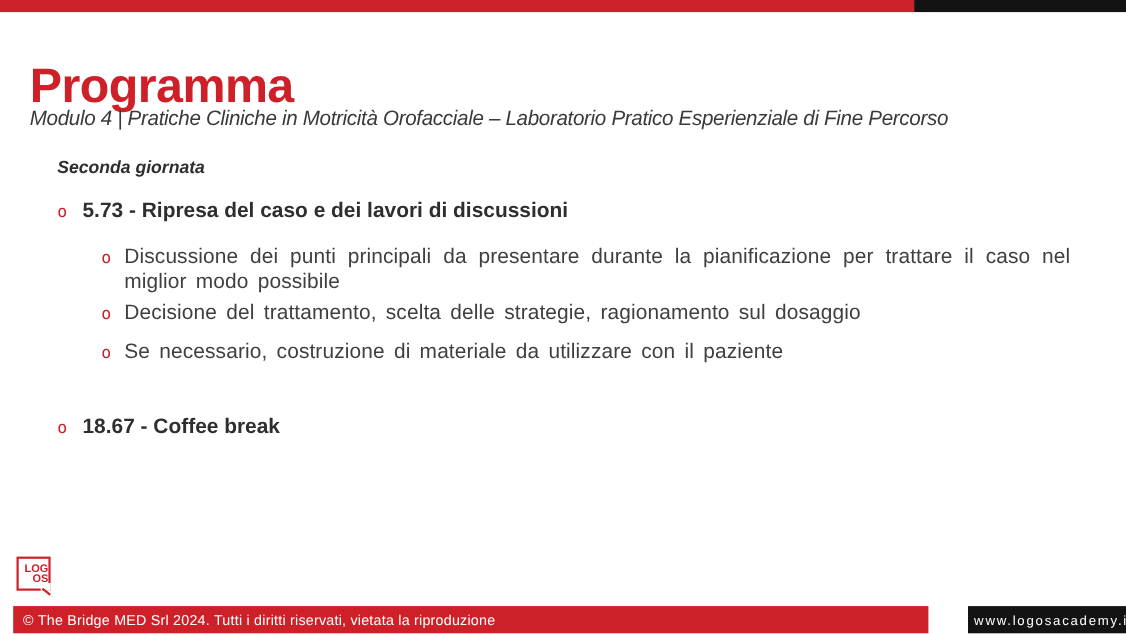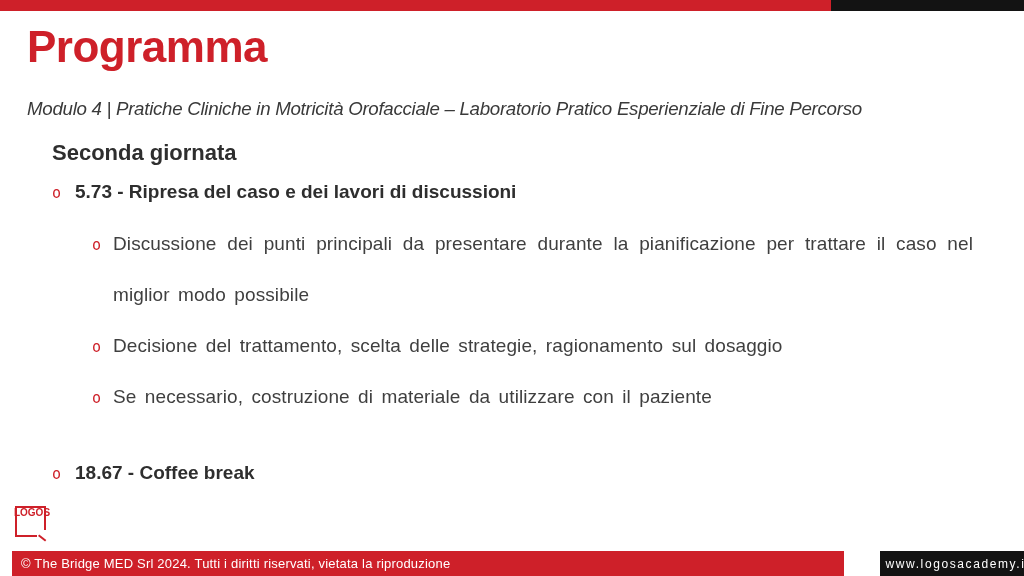--- a/index.html
+++ b/index.html
@@ -16,61 +16,62 @@
     font-family:"Liberation Sans","DejaVu Sans",sans-serif;
   }
 
   
   .top-bar{position:absolute;top:0;left:0;width:1024px;height:11px;display:flex;}
   .top-bar .seg-red{width:831px;height:100%;background:var(--accent-red);}
   .top-bar .seg-black{flex:1;height:100%;background:var(--bar-black);}
 
   
   .slide-title{
-    position:absolute;left:27px;top:22px;margin:0;
+    position:absolute;left:27px;top:54px;margin:0;
     font-size:44px;line-height:50px;font-weight:bold;letter-spacing:-0.5px;
     color:var(--accent-red);white-space:nowrap;
   }
   .slide-subtitle{
     position:absolute;left:27px;top:96px;margin:0;
     font-size:19px;line-height:26px;font-style:italic;font-weight:normal;
     color:#3a3a3a;white-space:nowrap;letter-spacing:-0.3px;
     transform:scaleX(0.985);transform-origin:left center;
   }
 
   
   .content{position:absolute;left:52px;top:139px;width:930px;}
   .section-title{
-    margin:0 0 14px 0;font-size:22px;line-height:27px;font-weight:bold;
+    margin:0 0 14px 0;font-size:16px;line-height:27px;font-weight:bold;
     color:var(--text-dark);
+    font-style:italic;
   }
   .l1-item{display:flex;align-items:baseline;margin:0 0 13px 0;
     font-size:19px;line-height:24px;font-weight:bold;color:var(--text-dark);}
   .l1-item.spaced{margin-top:39px;}
   .bullet{
     flex:none;color:var(--accent-red);font-weight:normal;
     font-family:"DejaVu Sans Mono","Liberation Mono",monospace;
     font-size:15px;
   }
   .l1-item .bullet{width:23px;}
   .l2-list{margin:0 0 0 40px;padding:0;list-style:none;}
   .l2-item{display:flex;align-items:baseline;margin:0;
     font-size:19px;font-weight:normal;color:var(--text-body);}
   .l2-item .bullet{width:21px;line-height:35px;}
   .l2-text{
-    width:860px;line-height:51px;text-align:justify;
+    width:860px;line-height:23px;text-align:justify;
     word-spacing:3px;letter-spacing:0.1px;
   }
 
   
   .logo{position:absolute;left:15px;top:506px;width:31px;height:31px;}
   .logo-box{
     position:relative;width:31px;height:31px;border:2px solid var(--accent-red);
-    color:var(--accent-red);display:flex;flex-direction:row;justify-content:center;
-    padding-left:3px;font-weight:bold;font-size:10px;line-height:9px;letter-spacing:0;
+    color:var(--accent-red);display:flex;flex-direction:column;justify-content:center;
+    padding-left:3px;font-weight:bold;font-size:10px;line-height:9px;letter-spacing:0;align-items:flex-end;
   }
   .logo-box .notch{
     position:absolute;right:-2px;bottom:-2px;width:9px;height:7px;background:#ffffff;
   }
   .logo-box .tail{
     position:absolute;right:-3px;bottom:-1px;width:9px;height:2px;
     background:var(--accent-red);transform:rotate(38deg);transform-origin:left bottom;
   }
 
   

